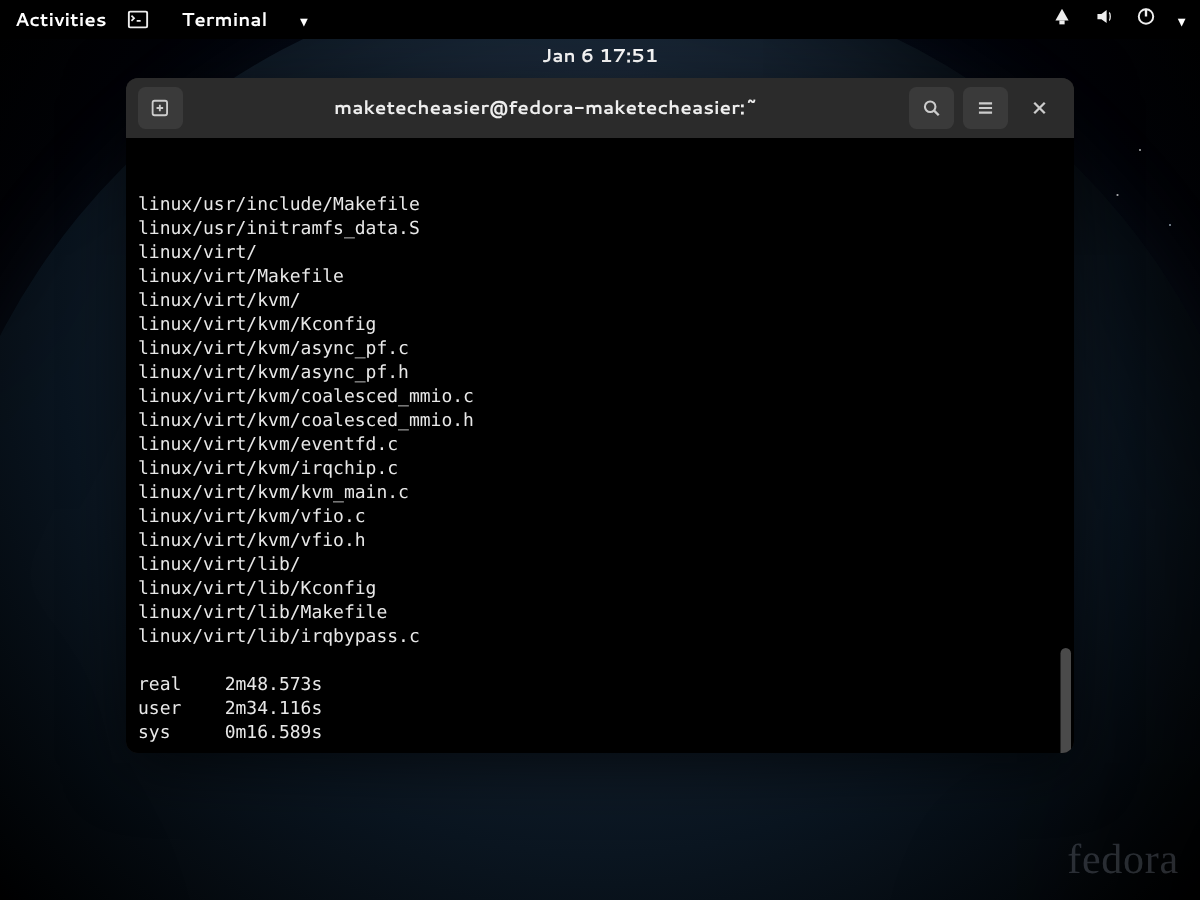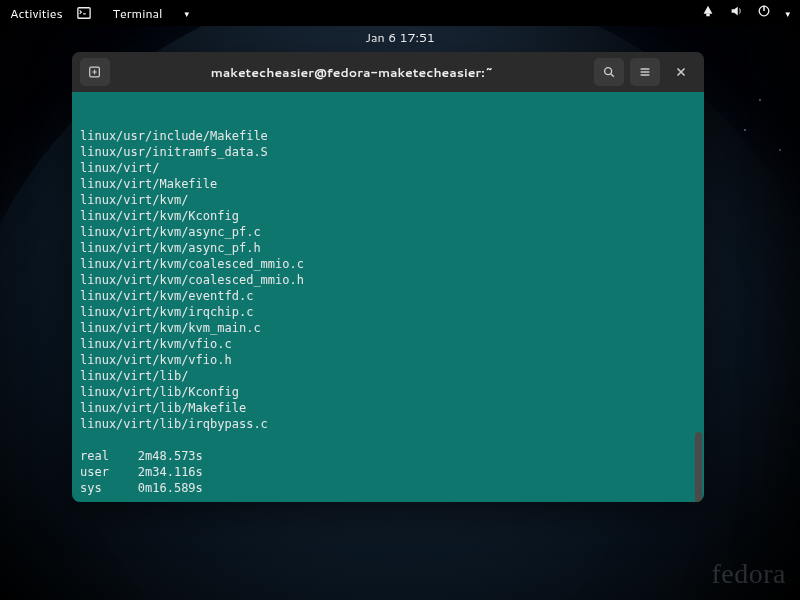--- a/index.html
+++ b/index.html
@@ -48,35 +48,35 @@
     }
     
     .topbar {
       height: 26px;
       background: #000;
       display: flex;
       align-items: center;
       justify-content: space-between;
       padding: 0 10px;
       font-size: 12.5px;
-      font-weight: 400;
+      font-weight: 700;
       position: relative;
       z-index: 5;
     }
     .topbar-left, .topbar-right { display: flex; align-items: center; gap: 14px; }
     .topbar-left .app-menu { display: flex; align-items: center; gap: 22px; }
     .topbar svg { width: 14px; height: 14px; fill: #eee; }
     .topbar .dropdown-caret { font-size: 9px; }
     .topbar-center { position: absolute; left: 50%; transform: translateX(-50%); margin-top: 48px; }
     .topbar-item { cursor: pointer; }
     
     .terminal-window {
       position: absolute;
       top: 52px;
-      left: 72px;
+      left: 84px;
       width: 632px;
       height: 450px;
       background: #1c1c1c;
       border-radius: 8px;
       box-shadow: 0 10px 40px rgba(0,0,0,0.6);
       display: flex;
       flex-direction: column;
       overflow: hidden;
       z-index: 10;
     }
@@ -100,21 +100,21 @@
     .tb-btn svg { width: 14px; height: 14px; fill: #ddd; stroke: #ddd; }
     .titlebar-title {
       flex: 1;
       text-align: center;
       font-size: 12.5px;
       font-weight: 600;
       color: #eee;
     }
     .term-body {
       flex: 1;
-      background: #0f766e;
+      background: #000000;
       padding: 4px 8px 8px 8px;
       font-family: "DejaVu Sans Mono", "Liberation Mono", monospace;
       font-size: 12px;
       line-height: 16px;
       color: #e8e8e8;
       white-space: pre;
       overflow: hidden;
       position: relative;
     }
     .term-lines { white-space: pre; }

